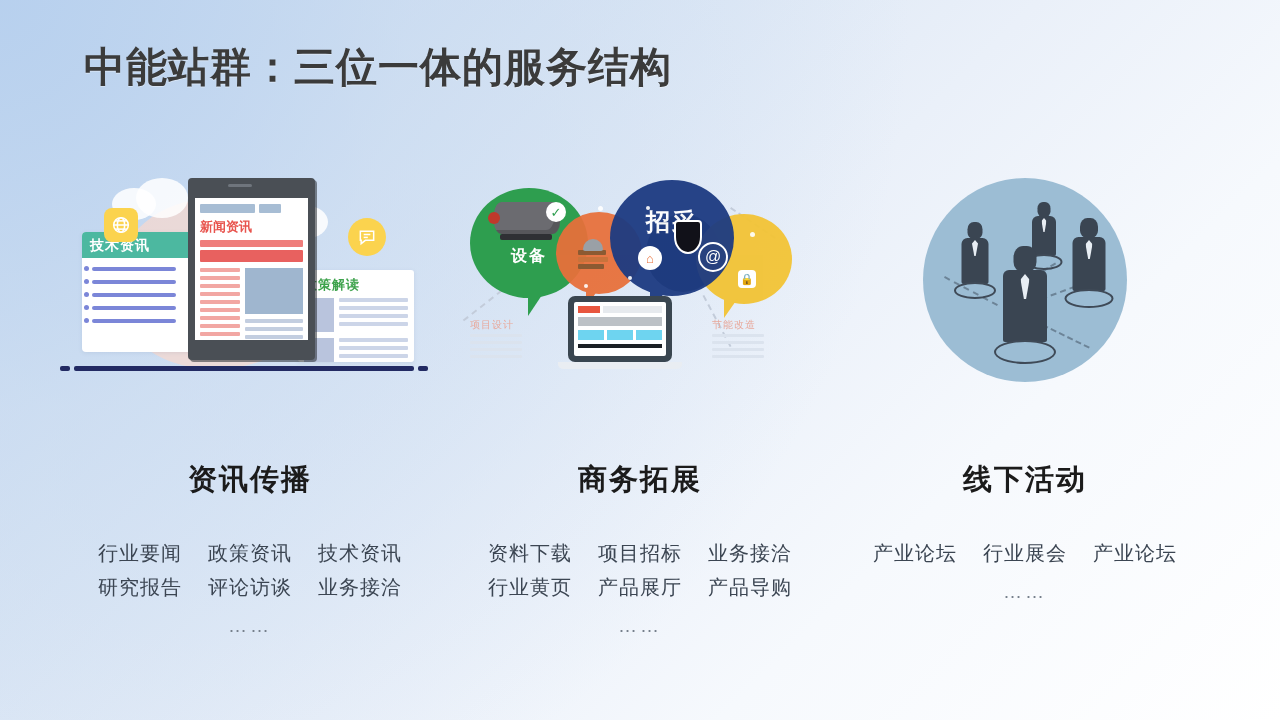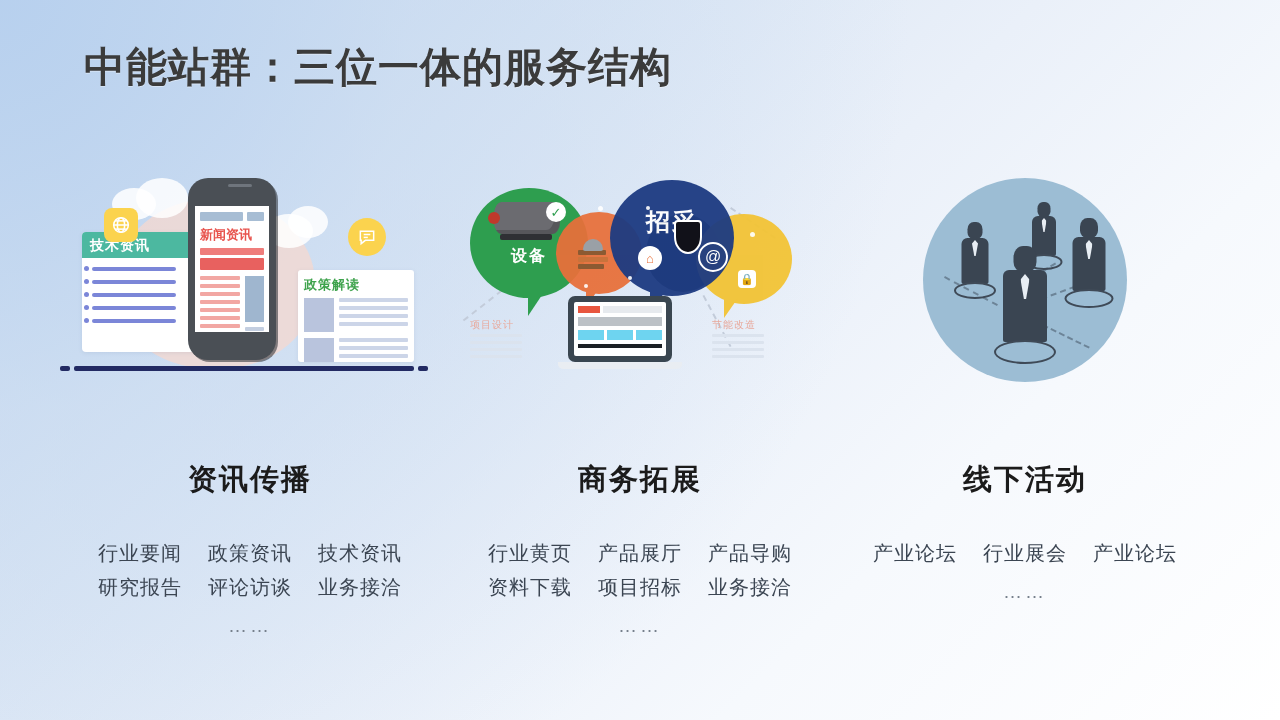--- a/index.html
+++ b/index.html
@@ -180,24 +180,24 @@
     left: 288px; top: 48px;
     width: 38px; height: 38px;
     background: #fbd34e;
     border-radius: 50%;
     display: flex; align-items: center; justify-content: center;
   }
 
   .a1-phone {
     position: absolute;
     left: 128px; top: 8px;
-    width: 88px; height: 182px;
+    width: 127px; height: 182px;
     background: #4a4f55;
-    border-radius: 20px;
-    padding: 28px 7px;
+    border-radius: 4px;
+    padding: 20px 7px;
     box-sizing: border-box;
     box-shadow: 2px 2px 0 rgba(40,44,50,.55);
   }
   .a1-phone .notch {
     position: absolute;
     left: 40px; top: 6px;
     width: 24px; height: 3px;
     background: #6f757d;
     border-radius: 2px;
   }
@@ -677,28 +677,28 @@
           </div>
         </div>
         <div class="a2-foot"></div>
       </div>
     </div>
 
     <div class="col-heading">商务拓展</div>
 
     <div class="tag-grid">
       <div class="tag-row">
+        <span class="tag">资料下载</span>
+        <span class="tag">项目招标</span>
+        <span class="tag">业务接洽</span>
+      </div>
+      <div class="tag-row">
         <span class="tag">行业黄页</span>
         <span class="tag">产品展厅</span>
         <span class="tag">产品导购</span>
-      </div>
-      <div class="tag-row">
-        <span class="tag">资料下载</span>
-        <span class="tag">项目招标</span>
-        <span class="tag">业务接洽</span>
       </div>
       <div class="tag-more">……</div>
     </div>
   </div>
 
   <div class="column" id="col-2">
 
     <div class="art-box">
       <div class="a3-circle">
 

